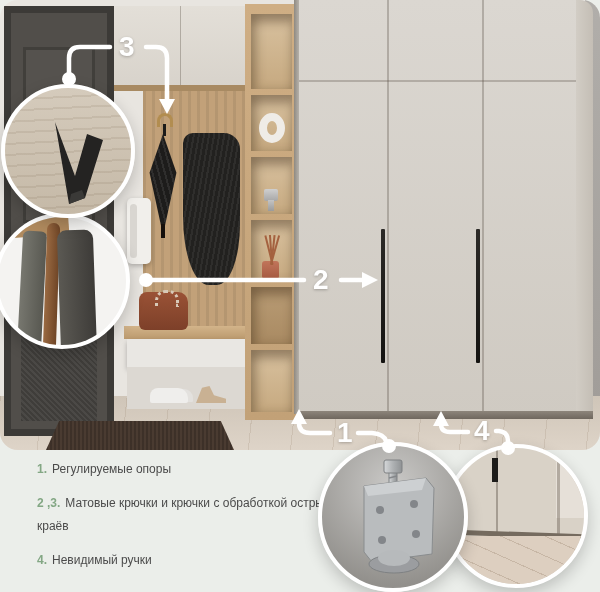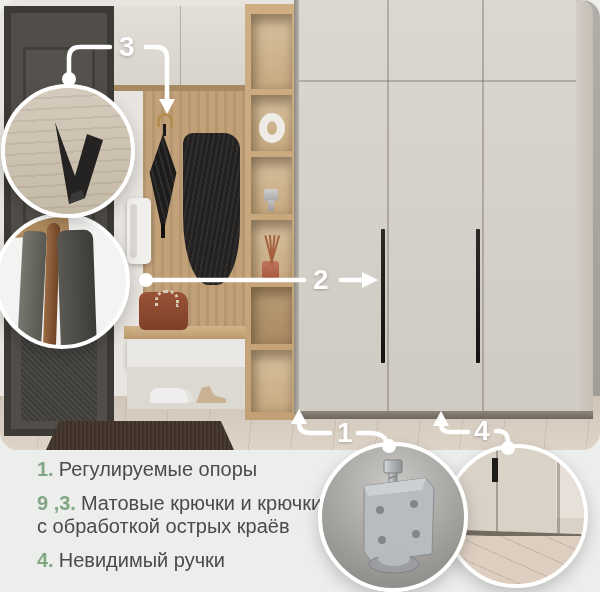--- a/index.html
+++ b/index.html
@@ -122,21 +122,21 @@
   
   .callout-svg{position:absolute;left:0;top:0;z-index:30;pointer-events:none;}
   .callout-num{
     position:absolute;z-index:31;color:#ffffff;font-weight:bold;font-size:28px;
     text-shadow:0 1px 3px rgba(0,0,0,.25);letter-spacing:-1px;
   }
   .num3{left:119px;top:31px;} .num2{left:313px;top:264px;}
   .num1{left:337px;top:417px;} .num4{left:474px;top:415px;}
   
   .features{position:absolute;left:37px;top:458px;width:296px;z-index:10;
-    color:#4b4b4b;font-size:20px;line-height:23px;}
+    color:#4b4b4b;font-size:12px;line-height:23px;}
   .feat{margin-bottom:11px;}
   .feat-num{color:#83a784;font-weight:bold;margin-right:5px;}
 </style>
 </head>
 <body>
 
 <div class="stage">
 
   <div class="photo">
     <div class="wall-right"></div>
@@ -279,20 +279,20 @@
   <span class="callout-num num1">1</span>
   <span class="callout-num num2">2</span>
   <span class="callout-num num3">3</span>
   <span class="callout-num num4">4</span>
 
   <div class="features">
     <div class="feat">
       <span class="feat-num">1.</span><span>Регулируемые опоры</span>
     </div>
     <div class="feat">
-      <span class="feat-num">9 ,3.</span><span>Матовые крючки и крючки с обработкой острых краёв</span>
+      <span class="feat-num">2 ,3.</span><span>Матовые крючки и крючки с обработкой острых краёв</span>
     </div>
     <div class="feat">
       <span class="feat-num">4.</span><span>Невидимый ручки</span>
     </div>
   </div>
 
 </div>
 
 </body></html>

